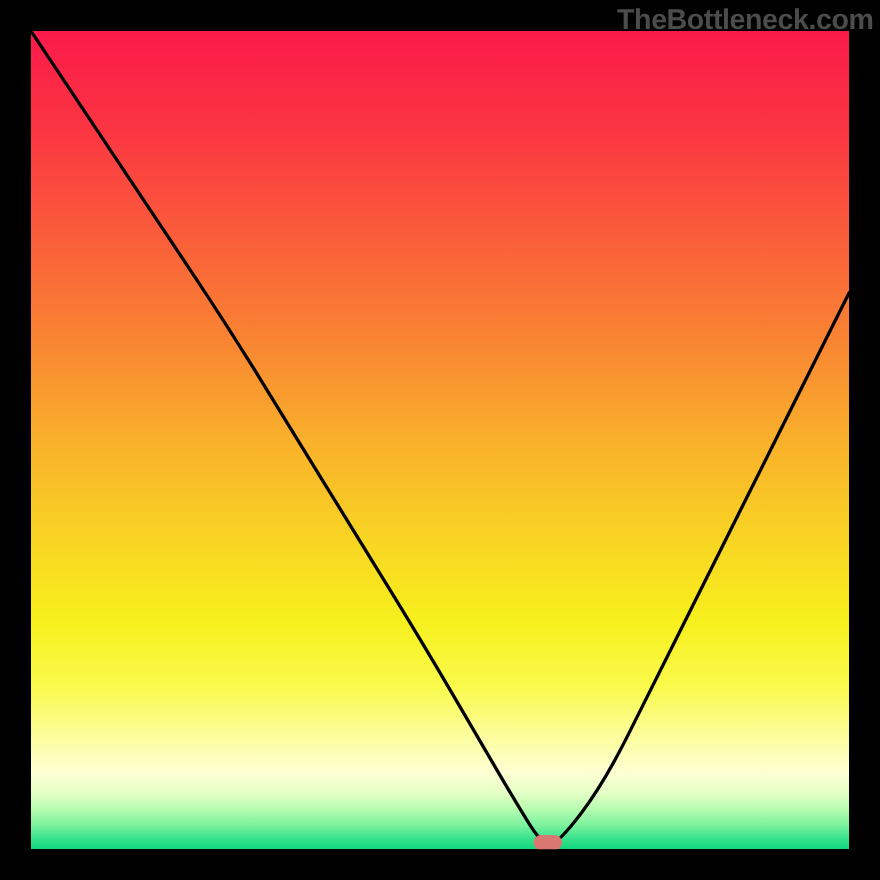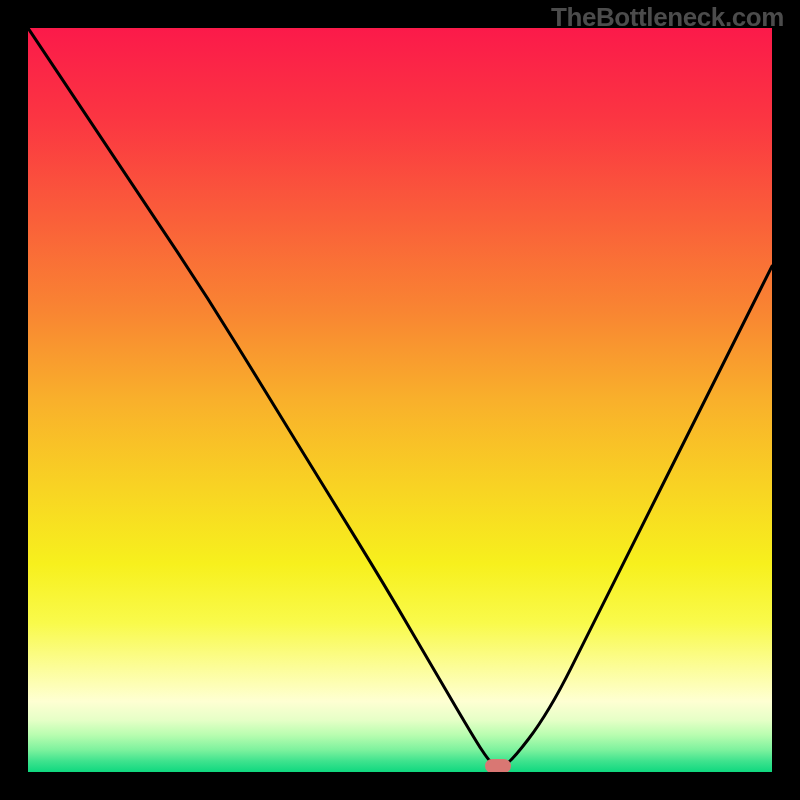--- a/index.html
+++ b/index.html
@@ -11,21 +11,21 @@
     font-family: Arial, Helvetica, sans-serif;
   }
   .container {
     position: relative;
     width: 800px;
     height: 800px;
   }
   .watermark {
     position: absolute;
     top: 2px;
-    right: 16px;
+    right: 6px;
     color: #4c4c4c;
     font-size: 26px;
     font-weight: 600;
     z-index: 30;
     letter-spacing: -0.4px;
   }
   .plot-area {
     position: absolute;
     left: 28px;
     top: 28px;

